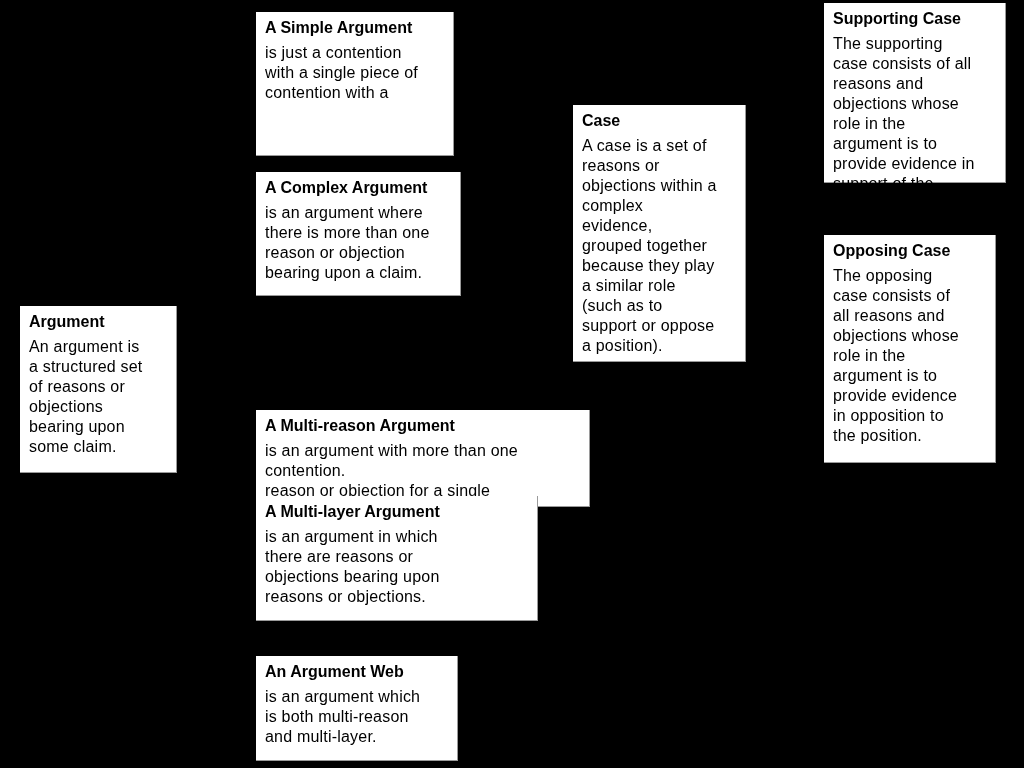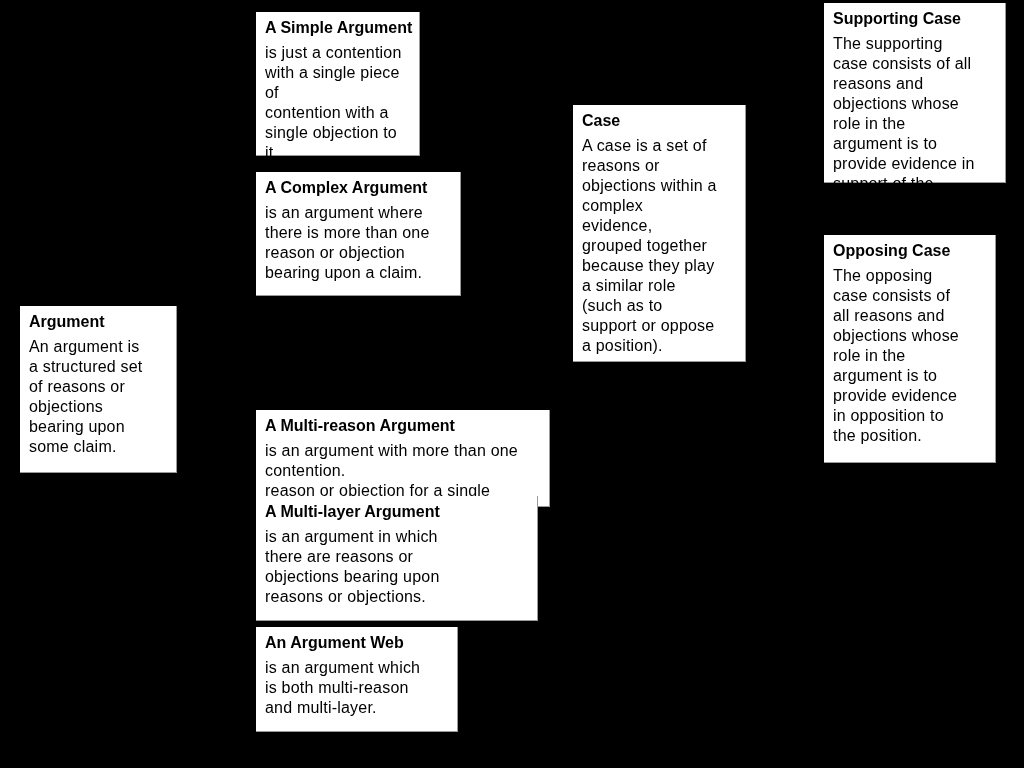--- a/index.html
+++ b/index.html
@@ -29,27 +29,26 @@
   <div class="desc">
       <div>An argument is</div>
       <div>a structured set</div>
       <div>of reasons or</div>
       <div>objections</div>
       <div>bearing upon</div>
       <div>some claim.</div>
     </div>
 </div>
 
-<div class="box" style="left:256px;top:12px;width:164px;height:144px;">
+<div class="box" style="left:256px;top:12px;width:198px;height:144px;">
   <div class="title">A Simple Argument</div>
   <div class="desc">
       <div>is just a contention</div>
       <div>with a single piece of</div>
       <div>contention with a</div>
-      <div>single objection to it.</div>
     </div>
 </div>
 
 <div class="box" style="left:256px;top:172px;width:205px;height:124px;">
   <div class="title">A Complex Argument</div>
   <div class="desc">
       <div>is an argument where</div>
       <div>there is more than one</div>
       <div>reason or objection</div>
       <div>bearing upon a claim.</div>
@@ -96,39 +95,39 @@
       <div>all reasons and</div>
       <div>objections whose</div>
       <div>role in the</div>
       <div>argument is to</div>
       <div>provide evidence</div>
       <div>in opposition to</div>
       <div>the position.</div>
     </div>
 </div>
 
-<div class="box" style="left:256px;top:410px;width:294px;height:97px;">
+<div class="box" style="left:256px;top:410px;width:334px;height:97px;">
   <div class="title">A Multi-reason Argument</div>
   <div class="desc">
       <div>is an argument with more than one</div>
       <div>contention.</div>
       <div>reason or objection for a single</div>
     </div>
 </div>
 
 <div class="box" style="left:256px;top:496px;width:282px;height:125px;">
   <div class="title">A Multi-layer Argument</div>
   <div class="desc">
       <div>is an argument in which</div>
       <div>there are reasons or</div>
       <div>objections bearing upon</div>
       <div>reasons or objections.</div>
     </div>
 </div>
 
-<div class="box" style="left:256px;top:627px;width:202px;height:105px;">
+<div class="box" style="left:256px;top:656px;width:202px;height:105px;">
   <div class="title">An Argument Web</div>
   <div class="desc">
       <div>is an argument which</div>
       <div>is both multi-reason</div>
       <div>and multi-layer.</div>
     </div>
 </div>
 
 </body></html>

